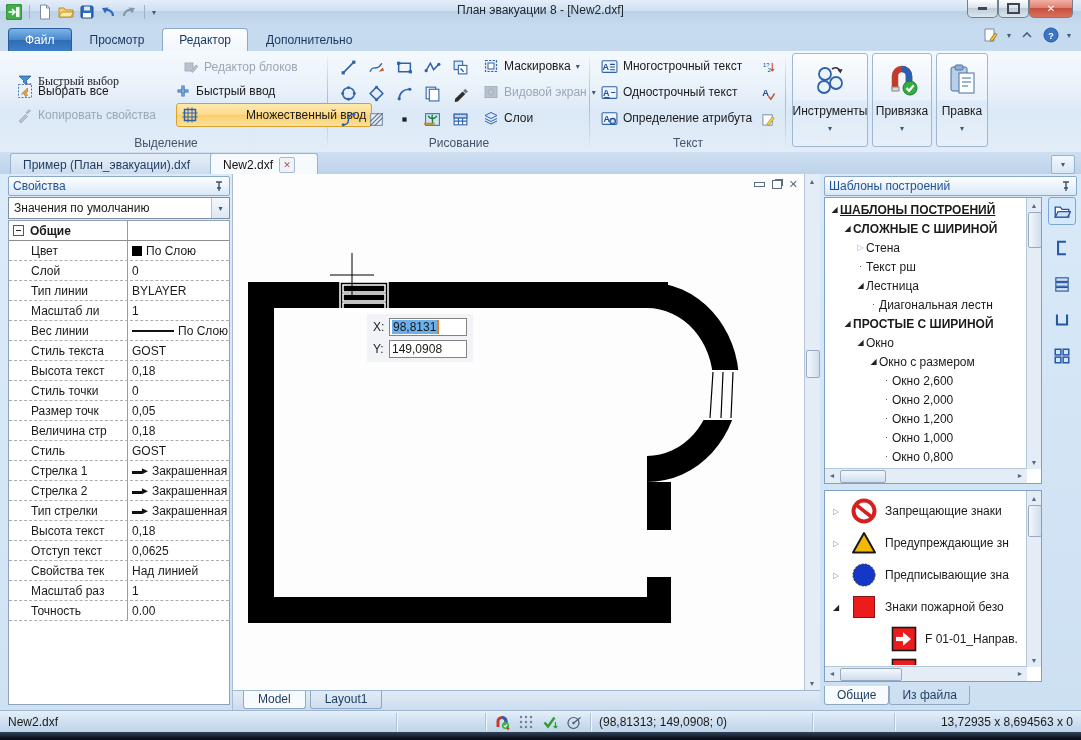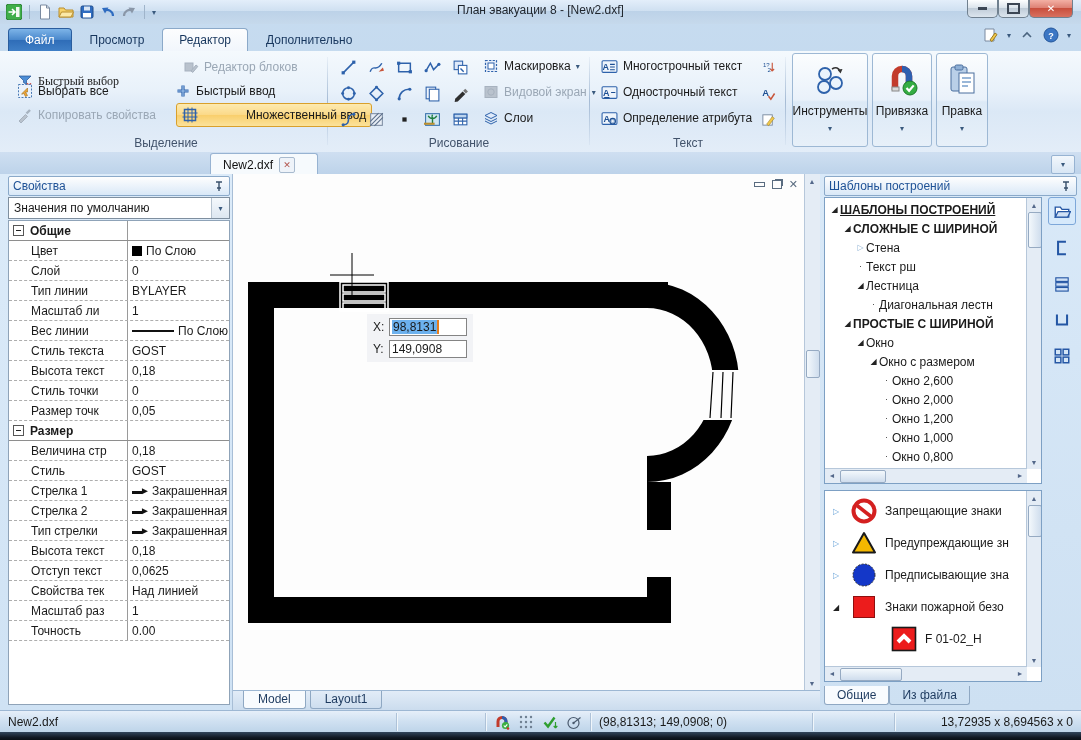--- a/index.html
+++ b/index.html
@@ -543,20 +543,23 @@
           <span class="blabel">Правка</span>
           <span class="dd">▾</span>
         </div>
       </div>
   </div>
 
   <div class="abs doctabrow" id="doctabrow">
     <div class="doctab-dd">
         <span class="dd">▾</span>
       </div>
+  <div class="doctab" style="left: 10px; min-width: 196px;">
+        <span>Пример (План_эвакуации).dxf</span>
+      </div>
       <div class="doctab active" style="left: 210px; min-width: 82px;">
         <span>New2.dxf</span>
         <span class="closex">✕</span>
       </div>
     </div>
 
   <div class="abs props">
     <div class="phead">
       <span>Свойства</span>
       <span class="ico" style="width:12px;height:12px;">
@@ -629,29 +632,20 @@
           <div class="plabel">Стиль точки</div>
           <div class="pval">
             <span>0</span>
           </div>
         </div>
         <div class="prow">
           <div class="plabel">Размер точк</div>
           <div class="pval">
             <span>0,05</span>
           </div>
-        </div>
-        <div class="prow section">
-          <div class="plabel">
-            <span class="expbox">
-              <i></i>
-            </span>
-            <span>Размер</span>
-          </div>
-          <div class="pval"></div>
         </div>
         <div class="prow">
           <div class="plabel">Величина стр</div>
           <div class="pval">
             <span>0,18</span>
           </div>
         </div>
         <div class="prow">
           <div class="plabel">Стиль</div>
           <div class="pval">
@@ -912,20 +906,29 @@
             <span class="sexp" style="color: rgb(34, 34, 34);">◢</span>
             <span class="signico"><svg viewBox="0 0 26 26">
                 <rect x="2.5" y="2.5" width="21" height="21" fill="#ec1c1c" stroke="#8f0f0f"></rect>
               </svg></span>
             <span>Знаки пожарной безо</span>
           </div>
           <div class="signrow" style="padding-left: 42px;">
             <span class="sexp" style="color: rgb(34, 34, 34);"></span>
             <span class="signico"><svg viewBox="0 0 26 26">
                 <rect x="1.5" y="1.5" width="23" height="23" fill="#ec1c1c" stroke="#1a1a1a" stroke-width="1.6"></rect>
+                <path d="M5,13 h9" stroke="#fff" stroke-width="4.2"></path>
+                <path d="M12,6.2 l8,6.8 -8,6.8 z" fill="#fff"></path>
+              </svg></span>
+            <span>F 01-01_Направ.</span>
+          </div>
+          <div class="signrow" style="padding-left: 42px;">
+            <span class="sexp" style="color: rgb(34, 34, 34);"></span>
+            <span class="signico"><svg viewBox="0 0 26 26">
+                <rect x="1.5" y="1.5" width="23" height="23" fill="#ec1c1c" stroke="#1a1a1a" stroke-width="1.6"></rect>
                 <path d="M7,16 l6,-6 6,6" stroke="#fff" stroke-width="4" fill="none"></path>
               </svg></span>
             <span>F 01-02_Н</span>
           </div>
         </div>
       <div class="tree-vscroll">
         <div class="varrow" style="top:0;">▲</div>
         <div class="vthumb" style="top:14px;height:30px;left:1px;"></div>
         <div class="varrow" style="bottom:0;top:auto;">▼</div>
       </div>

